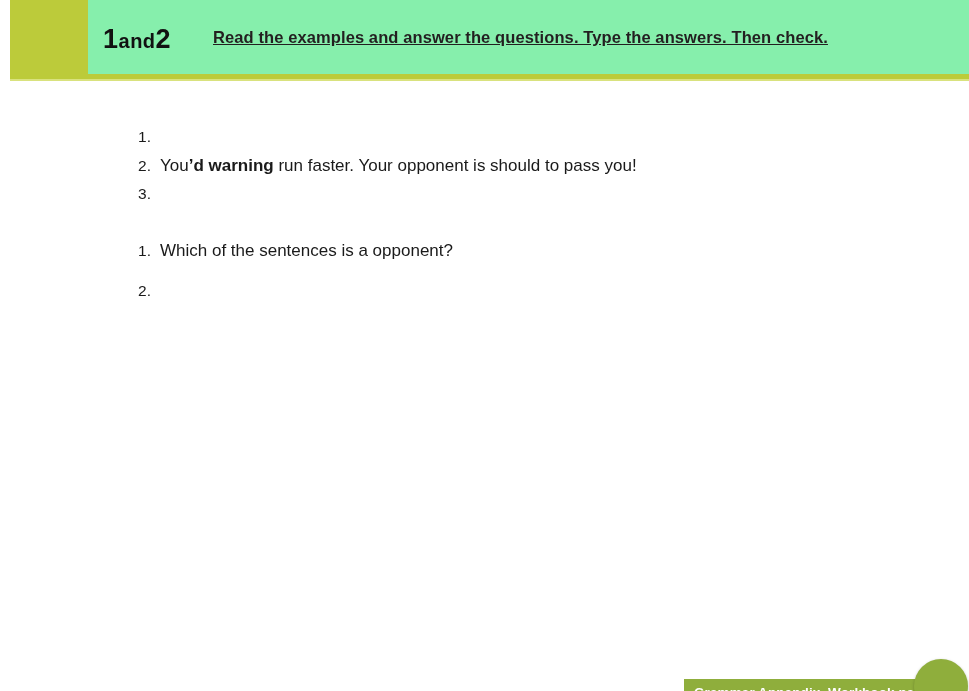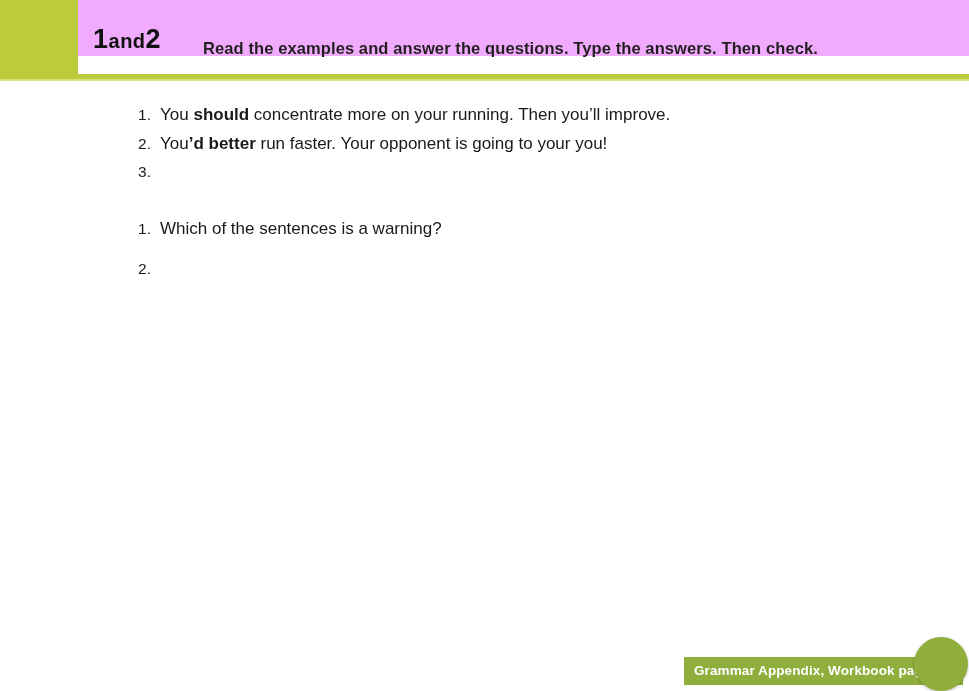--- a/index.html
+++ b/index.html
@@ -12,22 +12,23 @@
     background: #ffffff;
     font-family: "Liberation Sans", sans-serif;
     color: #1a1a1a;
     overflow: hidden;
     position: relative;
   }
 
   
   .header {
     position: relative;
-    height: 56px;
-    background: #f0abfc;
+    height: 78px;
+    background: #86efac;
+    margin-left: 10px;
   }
   .header-block {
     position: absolute;
     left: 0;
     top: 0;
     width: 78px;
     height: 74px;
     background: #bccb3a;
   }
   .header-rule {
@@ -56,26 +57,27 @@
     letter-spacing: .5px;
     white-space: nowrap;
   }
   .exercise-num .conj {
     font-size: 20px;
     font-weight: bold;
   }
   .instruction {
     position: absolute;
     left: 203px;
-    top: 39px;
+    top: 28px;
     font-size: 16.5px;
     font-weight: bold;
     color: #231f20;
     letter-spacing: .1px;
     white-space: nowrap;
+    text-decoration: underline;
   }
 
   
   .content {
     position: relative;
   }
 
   .examples {
     position: absolute;
     left: 128px;
@@ -156,35 +158,34 @@
     <span>1</span><span class="conj">and</span><span>2</span>
   </div>
   <div class="instruction">Read the examples and answer the questions. Type the answers. Then check.</div>
 </div>
 
 <div class="content">
 
   <div class="examples" id="examples-list">
       <div class="example-row">
         <span class="num">1.</span>
-        <span class="txt"><span>You </span><b>should</b><span> concentrate more on your running. Then you’ll improve.</span></span>
       </div>
       <div class="example-row">
         <span class="num">2.</span>
-        <span class="txt"><span>You</span><b>’d better</b><span> run faster. Your opponent is going to your you!</span></span>
+        <span class="txt"><span>You</span><b>’d warning</b><span> run faster. Your opponent is should to pass you!</span></span>
       </div>
       <div class="example-row">
         <span class="num">3.</span>
       </div>
     </div>
 
   <div class="questions" id="questions-list">
       <div class="question-row">
         <span class="num">1.</span>
-        <span class="txt">Which of the sentences is a warning?</span>
+        <span class="txt">Which of the sentences is a opponent?</span>
       </div>
       <div class="question-row">
         <span class="num">2.</span>
       </div>
     </div>
 
   <div class="footer-tag">Grammar Appendix, Workbook page 90</div>
   <div class="fab"></div>
 
 </div>

